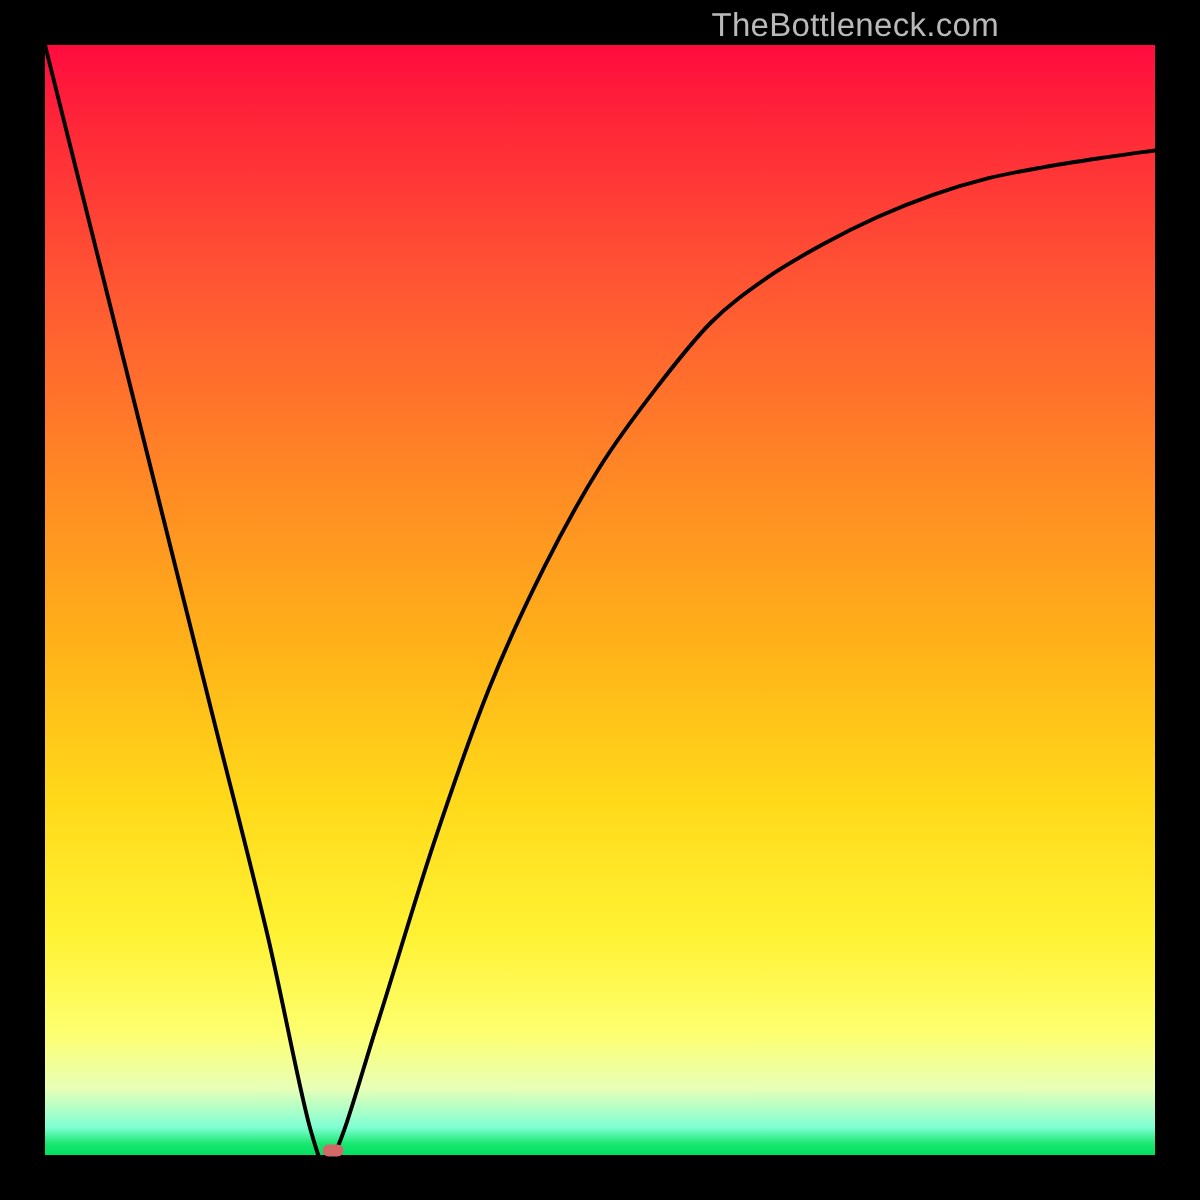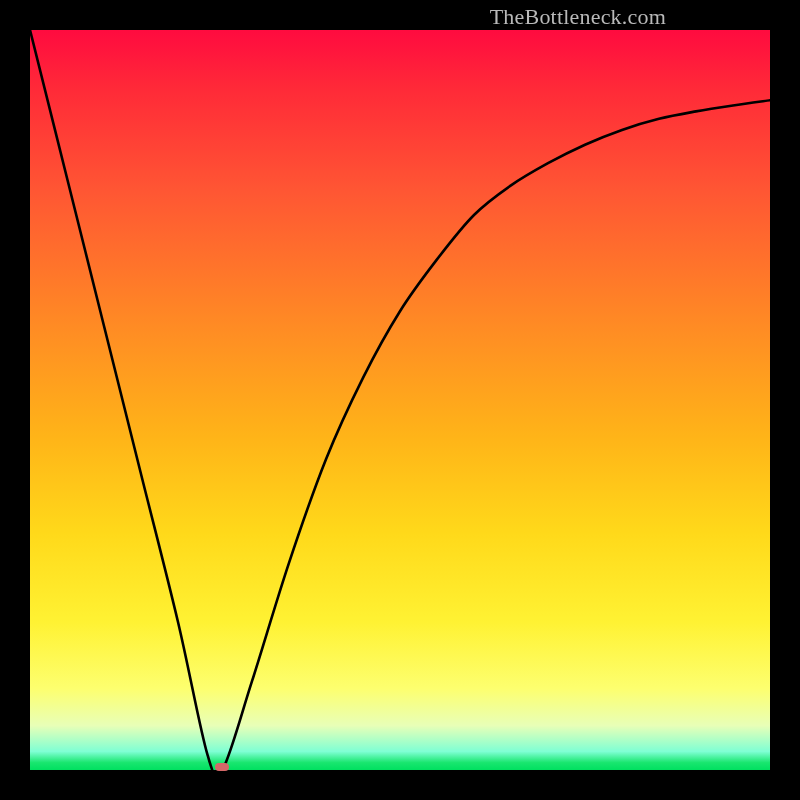--- a/index.html
+++ b/index.html
@@ -2,21 +2,20 @@
 <html><head>
 <meta charset="utf-8">
 <style>
   * { margin: 0; padding: 0; box-sizing: border-box; }
   html, body { width: 800px; height: 800px; overflow: hidden; background: #000; font-family: Arial, Helvetica, sans-serif; }
   .frame {
     position: absolute;
     left: 0; top: 0;
     width: 676px; height: 800px;
     background: #000;
-    font-family: Liberation Serif, serif;
   }
   .plot {
     position: absolute;
     left: 30px; top: 30px;
     width: 740px; height: 740px;
     background: linear-gradient(to bottom,
       #ff0b3f 0%,
       #ff2a38 8%,
       #ff5733 22%,
       #ff8b24 40%,

